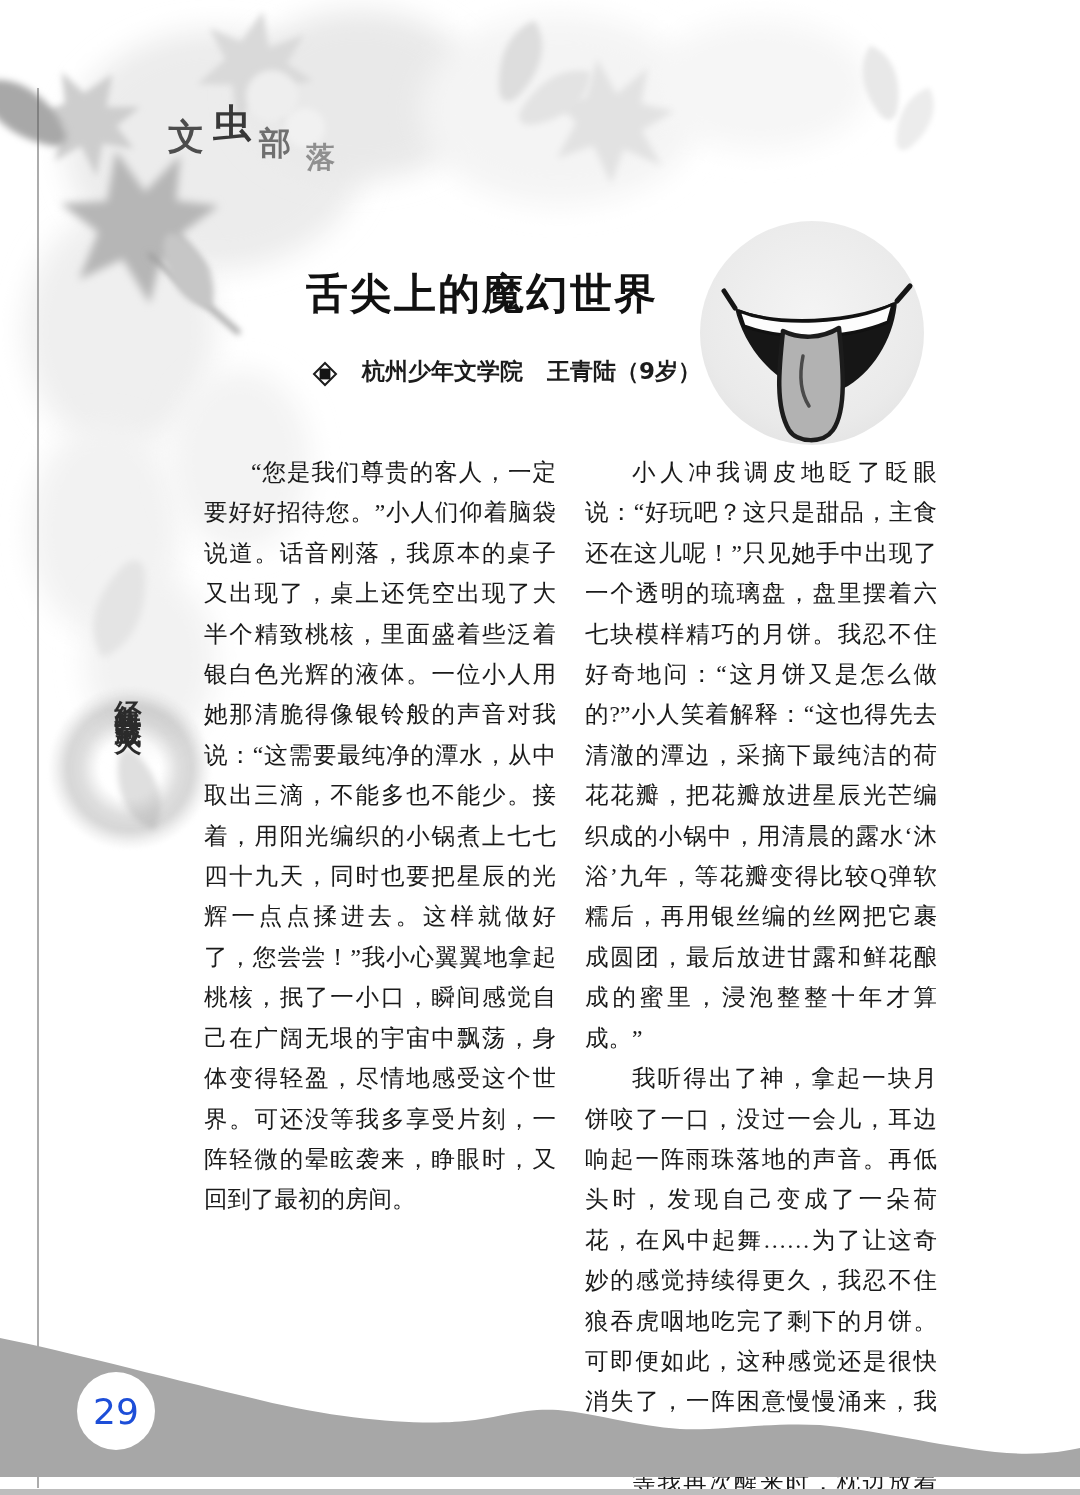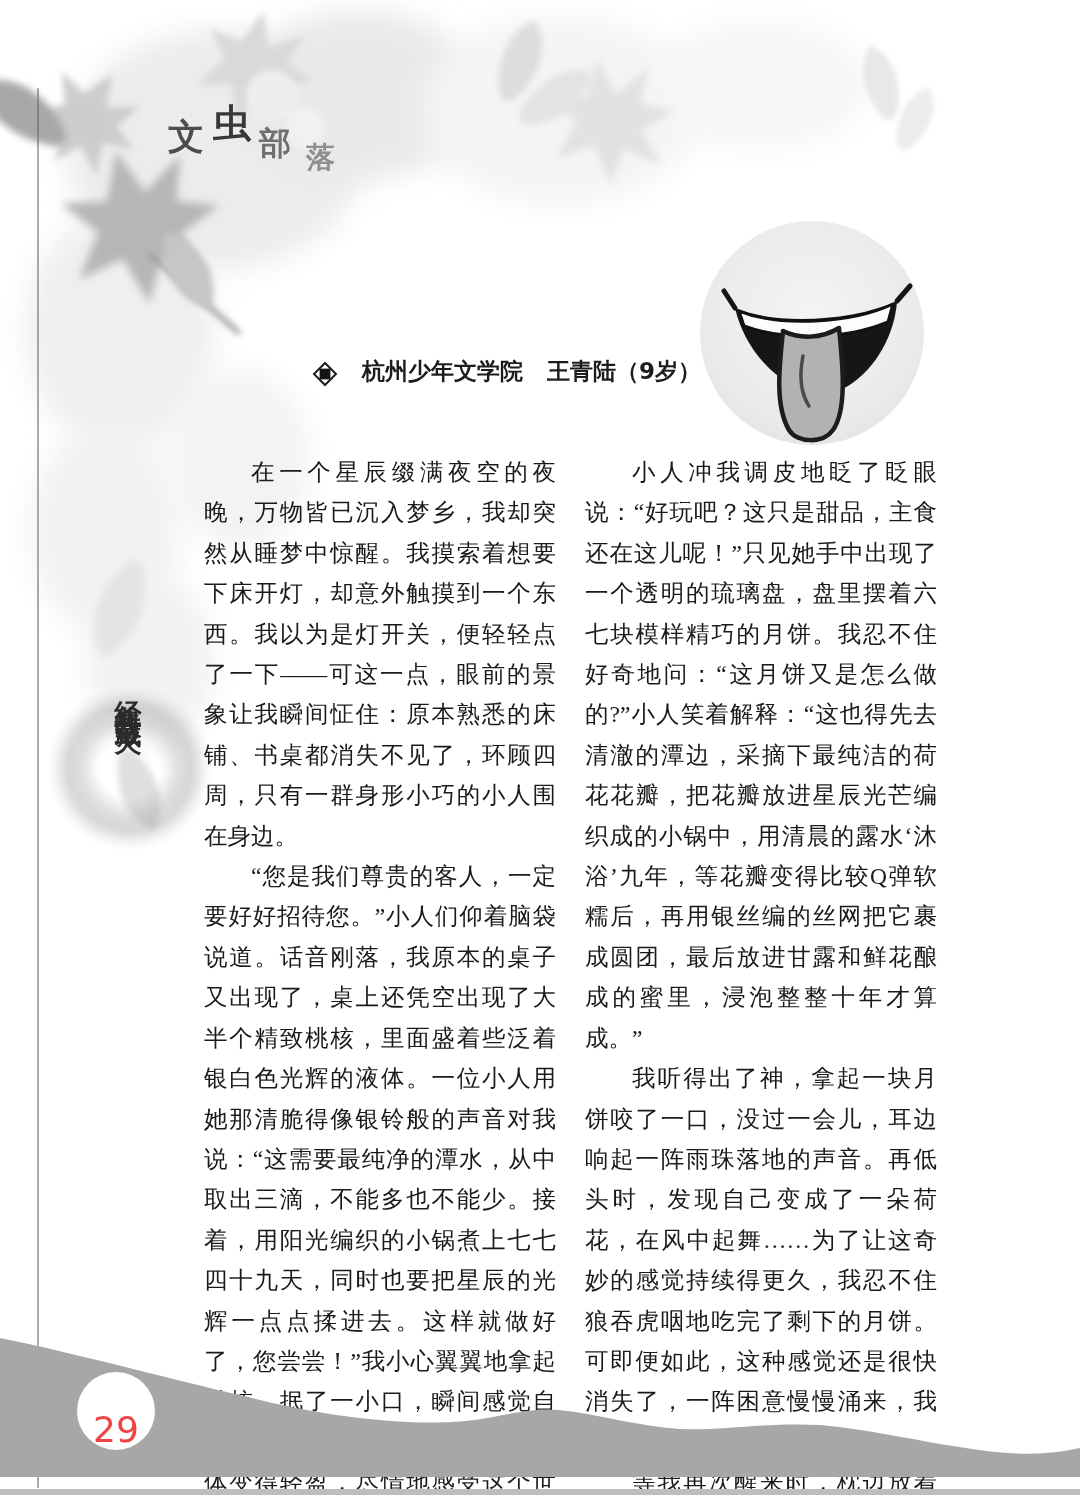--- a/index.html
+++ b/index.html
@@ -46,22 +46,22 @@
   }
   
   .col{position:absolute;top:452px;width:352px;font-size:23.5px;line-height:40.4px;color:#1a1a1a;text-align:justify;}
   .col p{margin:0;text-indent:2em;}
   .col-left{left:204px;}
   .col-right{left:585px;}
   
   .wave{position:absolute;left:0;top:1330px;}
   .page-number{
     position:absolute;left:77px;top:1372px;width:78px;height:78px;border-radius:50%;
-    background:#ffffff;display:flex;align-items:flex-end;justify-content:center;
-    font-family:"DejaVu Sans","Liberation Sans",sans-serif;font-size:36px;color:#ef4444;
+    background:#ffffff;display:flex;align-items:center;justify-content:center;
+    font-family:"DejaVu Sans","Liberation Sans",sans-serif;font-size:36px;color:#1d4ed8;
   }
 </style>
 </head>
 <body>
 
 <div class="page">
 
   <svg class="leaves" width="1080" height="1000" viewBox="0 0 1080 1000">
     <defs>
       <filter id="soft" x="-60%" y="-60%" width="220%" height="220%">
@@ -100,20 +100,21 @@
 
   <div class="scan-left"></div>
 
   <div class="logo">
     <span class="lc lc0">文</span>
     <span class="lc lc1">虫</span>
     <span class="lc lc2">部</span>
     <span class="lc lc3">落</span>
   </div>
 
+  <h1 class="title">舌尖上的魔幻世界</h1>
   <div class="byline">
     <svg class="dmnd" width="26" height="26" viewBox="0 0 26 26">
       <polygon points="13,2 24,13 13,24 2,13" fill="#ffffff" stroke="#1d1d1d" stroke-width="2"></polygon>
       <rect x="7.6" y="7.6" width="10.8" height="10.8" fill="#141414"></rect>
     </svg>
     <span>杭州少年文学院</span>
     <span class="author">王青陆（9岁）</span>
   </div>
 
   <div class="mouth-circle">
@@ -134,21 +135,20 @@
         <path d="M84,103 C80,140 76,178 90,202 C98,215 124,216 134,202 C148,182 144,138 140,100 C122,111 100,111 84,103 Z" fill="#b2b2b2" stroke="#1c1c1c" stroke-width="4.5" stroke-linejoin="round"></path>
         <path d="M104,128 C100,148 101,164 110,178" fill="none" stroke="#4a4a4a" stroke-width="3.5" stroke-linecap="round"></path>
       </g>
     </svg>
   </div>
 
   <div class="wreath"></div>
   <div class="side-label">经典收藏夹</div>
 
   <div class="col col-left">
-    <p>在一个星辰缀满夜空的夜晚，万物皆已沉入梦乡，我却突然从睡梦中惊醒。我摸索着想要下床开灯，却意外触摸到一个东西。我以为是灯开关，便轻轻点了一下——可这一点，眼前的景象让我瞬间怔住：原本熟悉的床铺、书桌都消失不见了，环顾四周，只有一群身形小巧的小人围在身边。</p>
     <p>“您是我们尊贵的客人，一定要好好招待您。”小人们仰着脑袋说道。话音刚落，我原本的桌子又出现了，桌上还凭空出现了大半个精致桃核，里面盛着些泛着银白色光辉的液体。一位小人用她那清脆得像银铃般的声音对我说：“这需要最纯净的潭水，从中取出三滴，不能多也不能少。接着，用阳光编织的小锅煮上七七四十九天，同时也要把星辰的光辉一点点揉进去。这样就做好了，您尝尝！”我小心翼翼地拿起桃核，抿了一小口，瞬间感觉自己在广阔无垠的宇宙中飘荡，身体变得轻盈，尽情地感受这个世界。可还没等我多享受片刻，一阵轻微的晕眩袭来，睁眼时，又回到了最初的房间。</p>
   </div>
   <div class="col col-right">
     <p>小人冲我调皮地眨了眨眼说：“好玩吧？这只是甜品，主食还在这儿呢！”只见她手中出现了一个透明的琉璃盘，盘里摆着六七块模样精巧的月饼。我忍不住好奇地问：“这月饼又是怎么做的?”小人笑着解释：“这也得先去清澈的潭边，采摘下最纯洁的荷花花瓣，把花瓣放进星辰光芒编织成的小锅中，用清晨的露水‘沐浴’九年，等花瓣变得比较Q弹软糯后，再用银丝编的丝网把它裹成圆团，最后放进甘露和鲜花酿成的蜜里，浸泡整整十年才算成。”</p>
     <p>我听得出了神，拿起一块月饼咬了一口，没过一会儿，耳边响起一阵雨珠落地的声音。再低头时，发现自己变成了一朵荷花，在风中起舞……为了让这奇妙的感觉持续得更久，我忍不住狼吞虎咽地吃完了剩下的月饼。可即便如此，这种感觉还是很快消失了，一阵困意慢慢涌来，我竟昏昏沉沉地睡着了。</p>
     <p>等我再次醒来时，枕边放着几颗裹着彩色糖纸的糖果。我拿起一颗放进嘴里，甜味在舌尖散开的瞬间，眼前竟又浮现出昨夜的景象。</p>
   </div>
 
   <svg class="wave" width="1080" height="165" viewBox="0 0 1080 165">
     <path d="M0,8 C70,22 150,44 260,70 C350,92 430,96 475,90 C505,86 525,78 558,80 C600,84 635,96 680,99 C720,101 770,92 820,95 C870,99 940,116 995,122 C1035,126 1062,122 1080,118 L1080,147 L0,147 Z" fill="#a7a7a7"></path>

